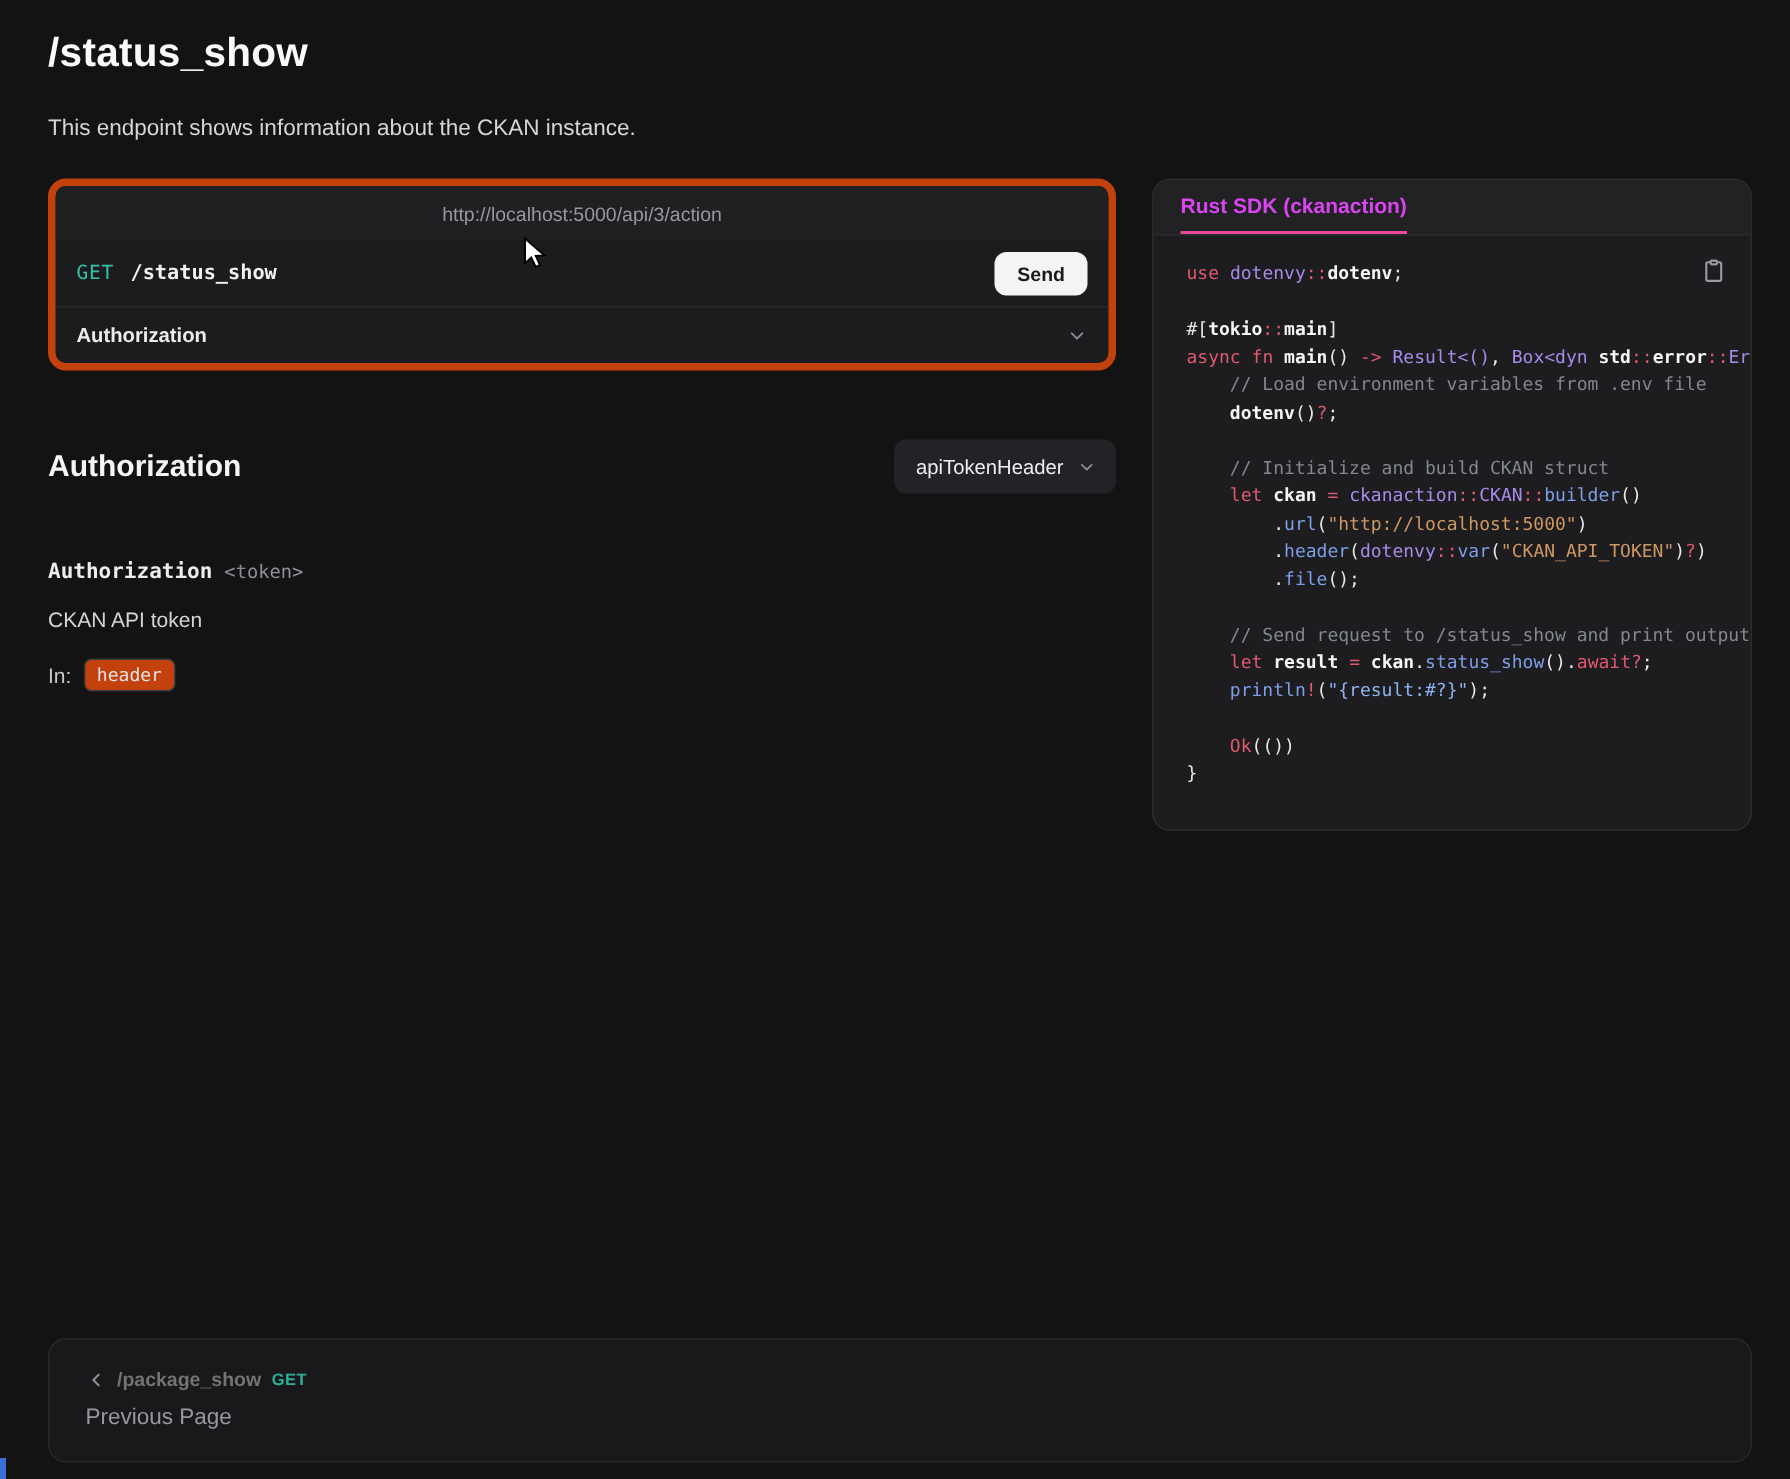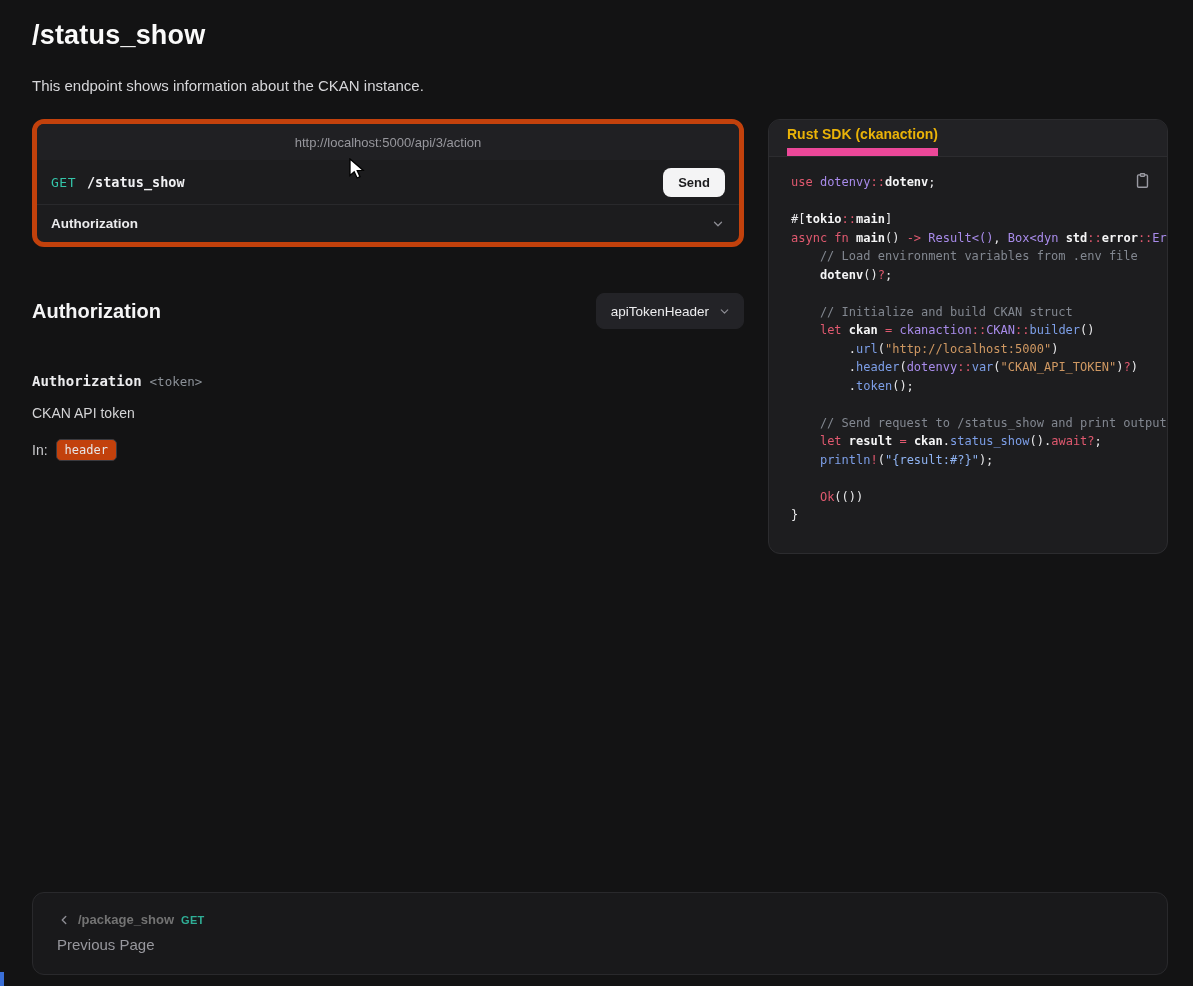--- a/index.html
+++ b/index.html
@@ -73,22 +73,22 @@
 
   
   .code-panel {
     background:#1d1d1f; border:1px solid #2c2c2f; border-radius:12px; overflow:hidden;
   }
   .code-panel-header {
     height:37px; background:#222225; border-bottom:1px solid #2c2c2f;
     display:flex; align-items:stretch; padding:0 18px;
   }
   .code-tab {
-    display:flex; align-items:center; font-size:14px; font-weight:700; color:#eab308;
-    border-bottom:8px solid #ec4899; cursor:pointer;
+    display:flex; align-items:center; font-size:14px; font-weight:700; color:#d946ef;
+    border-bottom:2px solid #ec4899; cursor:pointer;
   }
   .code-body { position:relative; padding:16px 0 28px 22px; overflow:hidden; }
   .copy-btn {
     position:absolute; top:13px; right:14px; background:none; border:none; cursor:pointer; padding:2px;
   }
   .code-block { font-family:"DejaVu Sans Mono", monospace; font-size:12px; line-height:18.5px; }
   .code-line { white-space:pre; height:18.5px; }
   .tok-k  { color:#e0596f; }
   .tok-p  { color:#a88bea; }
   .tok-b  { color:#7d9fe8; }
@@ -181,21 +181,21 @@
               <div class="code-line">&nbsp;</div>
               <div class="code-line"><span class="tok-w">#[</span><span class="tok-wb">tokio</span><span class="tok-k">::</span><span class="tok-wb">main</span><span class="tok-w">]</span></div>
               <div class="code-line"><span class="tok-k">async</span><span class="tok-w"> </span><span class="tok-k">fn</span><span class="tok-w"> </span><span class="tok-wb">main</span><span class="tok-w">() </span><span class="tok-k">-&gt;</span><span class="tok-w"> </span><span class="tok-p">Result&lt;()</span><span class="tok-w">, </span><span class="tok-p">Box&lt;dyn</span><span class="tok-w"> </span><span class="tok-wb">std</span><span class="tok-k">::</span><span class="tok-wb">error</span><span class="tok-k">::</span><span class="tok-p">Error&gt;&gt;</span></div>
               <div class="code-line"><span class="tok-c">    // Load environment variables from .env file</span></div>
               <div class="code-line"><span class="tok-w">    </span><span class="tok-wb">dotenv</span><span class="tok-w">()</span><span class="tok-k">?</span><span class="tok-w">;</span></div>
               <div class="code-line">&nbsp;</div>
               <div class="code-line"><span class="tok-c">    // Initialize and build CKAN struct</span></div>
               <div class="code-line"><span class="tok-w">    </span><span class="tok-k">let</span><span class="tok-w"> </span><span class="tok-wb">ckan</span><span class="tok-w"> </span><span class="tok-k">=</span><span class="tok-w"> </span><span class="tok-p">ckanaction</span><span class="tok-k">::</span><span class="tok-p">CKAN</span><span class="tok-k">::</span><span class="tok-b">builder</span><span class="tok-w">()</span></div>
               <div class="code-line"><span class="tok-w">        .</span><span class="tok-b">url</span><span class="tok-w">(</span><span class="tok-s">"http://localhost:5000"</span><span class="tok-w">)</span></div>
               <div class="code-line"><span class="tok-w">        .</span><span class="tok-b">header</span><span class="tok-w">(</span><span class="tok-p">dotenvy</span><span class="tok-k">::</span><span class="tok-b">var</span><span class="tok-w">(</span><span class="tok-s">"CKAN_API_TOKEN"</span><span class="tok-w">)</span><span class="tok-k">?</span><span class="tok-w">)</span></div>
-              <div class="code-line"><span class="tok-w">        .</span><span class="tok-b">token</span><span class="tok-w">();</span></div>
+              <div class="code-line"><span class="tok-w">        .</span><span class="tok-b">file</span><span class="tok-w">();</span></div>
               <div class="code-line">&nbsp;</div>
               <div class="code-line"><span class="tok-c">    // Send request to /status_show and print output</span></div>
               <div class="code-line"><span class="tok-w">    </span><span class="tok-k">let</span><span class="tok-w"> </span><span class="tok-wb">result</span><span class="tok-w"> </span><span class="tok-k">=</span><span class="tok-w"> </span><span class="tok-wb">ckan</span><span class="tok-w">.</span><span class="tok-b">status_show</span><span class="tok-w">().</span><span class="tok-k">await</span><span class="tok-k">?</span><span class="tok-w">;</span></div>
               <div class="code-line"><span class="tok-w">    </span><span class="tok-b">println</span><span class="tok-k">!</span><span class="tok-w">(</span><span class="tok-fs">"{result:#?}"</span><span class="tok-w">);</span></div>
               <div class="code-line">&nbsp;</div>
               <div class="code-line"><span class="tok-w">    </span><span class="tok-k">Ok</span><span class="tok-w">(())</span></div>
               <div class="code-line"><span class="tok-w">}</span></div>
             </div>
         </div>
       </div>

